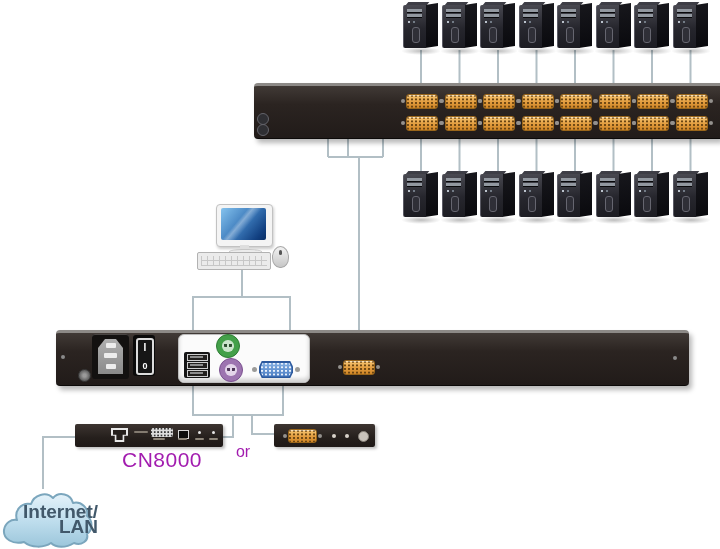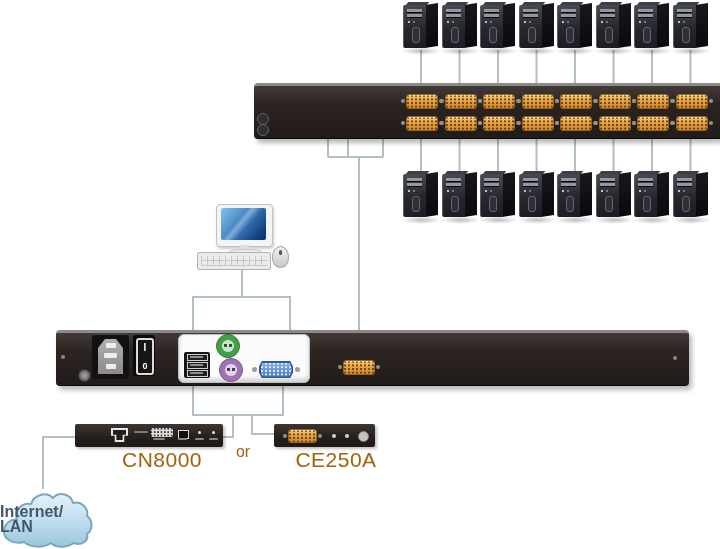--- a/index.html
+++ b/index.html
@@ -144,30 +144,30 @@
     background-image:radial-gradient(circle,#3a3a3a .7px,transparent 1px);
     background-size:3.4px 3.4px;background-position:2px 2.4px;}
   .miniport{position:absolute;left:103px;top:6px;width:9px;height:7px;background:#0d0d0d;border:1px solid #d8d8d8;}
   .led-sm{position:absolute;top:7px;width:3px;height:3px;border-radius:50%;background:#e6e6e6;}
   .dash-sm{position:absolute;top:14px;height:2px;background:#8d8579;border-radius:1px;}
   .dot-sm{position:absolute;top:10px;width:4px;height:4px;border-radius:50%;background:#d8d2ca;}
   .dot-lg{position:absolute;left:84px;top:7px;width:9px;height:9px;border-radius:50%;
     background:#c9c3bb;border:1px solid #88827a;}
 
   
-  .lbl{position:absolute;color:#a16207;z-index:4;}
+  .lbl{position:absolute;color:#a21caf;z-index:4;}
   #lbl-cl3000{left:500px;top:395px;width:190px;text-align:right;font-size:20px;font-weight:bold;color:#4c4c4e;}
   #lbl-cn8000{left:102px;top:448px;width:120px;text-align:center;font-size:21px;letter-spacing:.5px;}
   #lbl-or{left:223px;top:443px;width:40px;text-align:center;font-size:16px;}
   #lbl-ce250a{left:276px;top:448px;width:120px;text-align:center;font-size:21px;letter-spacing:.5px;}
 
   
   #cloud{position:absolute;left:0;top:485px;z-index:2;}
-  #cloud-text{position:absolute;left:0;top:504px;width:86px;text-align:left;z-index:3;
-    font-size:16px;line-height:15px;font-weight:bold;color:#41586a;}
+  #cloud-text{position:absolute;left:12px;top:504px;width:86px;text-align:right;z-index:3;
+    font-size:19px;line-height:15px;font-weight:bold;color:#41586a;}
 </style>
 </head>
 <body>
 
 <div id="stage">
 
   <svg id="lines-layer" width="720" height="549">
     <path fill="none" stroke="#b2bfc5" stroke-width="2" d="
           M328,135 V157 M348,135 V157 M383,135 V157 M328,157 H383 M359,157 V361
           M242,270 V297 M193,331 V297 H290 V331
@@ -445,21 +445,20 @@
 
   <div class="mini-box" id="box-ce250a">
     <span class="kvm-port" style="left:14px;top:5px;width:27px;height:12px;"></span>
     <span class="dot-sm" style="left:58px;"></span>
     <span class="dot-sm" style="left:71px;"></span>
     <span class="dot-lg"></span>
   </div>
 
   <div class="lbl" id="lbl-cn8000">CN8000</div>
   <div class="lbl" id="lbl-or">or</div>
-  <div class="lbl" id="lbl-ce250a">CE250A</div>
 
   <svg id="cloud" width="94" height="64" viewBox="0 0 94 64">
     <defs>
       <linearGradient id="cg" x1="0" y1="0" x2="0" y2="1">
         <stop offset="0" stop-color="#e4f2fa"></stop>
         <stop offset="0.55" stop-color="#bcdcec"></stop>
         <stop offset="1" stop-color="#9cc6db"></stop>
       </linearGradient>
     </defs>
     <path fill="url(#cg)" stroke="#7ba6bd" stroke-width="2" stroke-linejoin="round" d="

